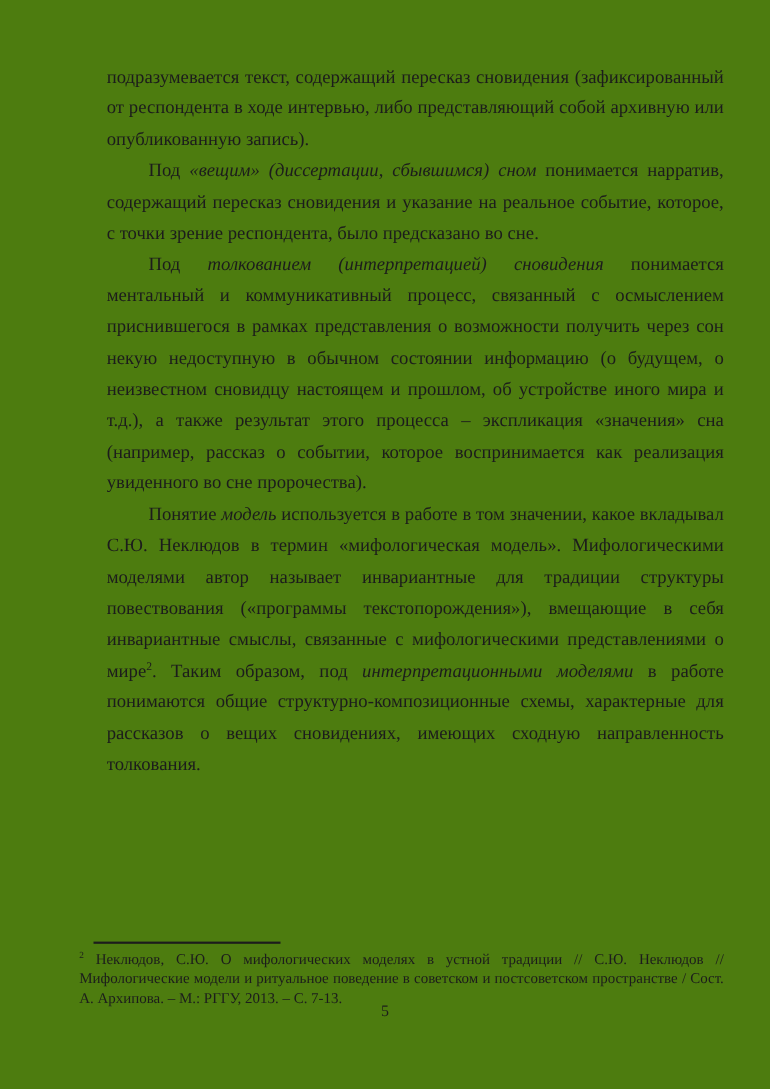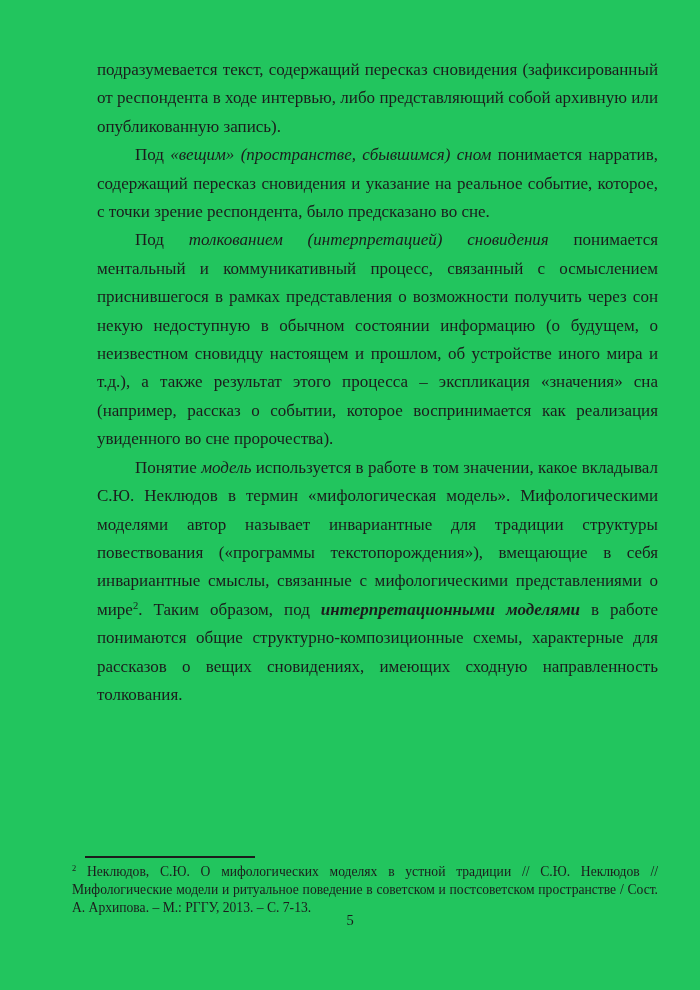--- a/index.html
+++ b/index.html
@@ -5,21 +5,21 @@
   html, body {
     margin: 0;
     padding: 0;
     background: #e9e9e9;
   }
   .page {
     position: relative;
     width: 700px;
     height: 990px;
     margin: 0 auto;
-    background: #22c55e;
+    background: #4d7c0f;
     font-family: "Liberation Serif", "DejaVu Serif", serif;
     color: #1c1c1c;
     overflow: hidden;
   }
   .body-text {
     position: absolute;
     left: 97px;
     top: 56px;
     width: 561px;
     font-size: 17px;
@@ -31,21 +31,21 @@
     padding: 0;
   }
   .para.indent {
     text-indent: 38px;
   }
   .it {
     font-style: italic;
   }
   .bi {
     font-style: italic;
-    font-weight: bold;
+    font-weight: normal;
   }
   .sup {
     font-size: 0.62em;
     vertical-align: baseline;
     position: relative;
     top: -0.55em;
     line-height: 0;
   }
   .footnote-rule {
     position: absolute;
@@ -72,20 +72,20 @@
     text-align: center;
     font-size: 14.5px;
   }
 </style>
 </head>
 <body>
 
 <div class="page">
   <div class="body-text">
       <p class="para"><span>подразумевается текст, содержащий пересказ сновидения (зафиксированный от респондента в ходе интервью, либо представляющий собой архивную или опубликованную запись).</span></p>
-      <p class="para indent"><span>Под </span><span class="it">«вещим» (пространстве, сбывшимся) сном</span><span> понимается нарратив, содержащий пересказ сновидения и указание на реальное событие, которое, с точки зрение респондента, было предсказано во сне.</span></p>
+      <p class="para indent"><span>Под </span><span class="it">«вещим» (диссертации, сбывшимся) сном</span><span> понимается нарратив, содержащий пересказ сновидения и указание на реальное событие, которое, с точки зрение респондента, было предсказано во сне.</span></p>
       <p class="para indent"><span>Под </span><span class="it">толкованием (интерпретацией) сновидения</span><span> понимается ментальный и коммуникативный процесс, связанный с осмыслением приснившегося в рамках представления о возможности получить через сон некую недоступную в обычном состоянии информацию (о будущем, о неизвестном сновидцу настоящем и прошлом, об устройстве иного мира и т.д.), а также результат этого процесса – экспликация «значения» сна (например, рассказ о событии, которое воспринимается как реализация увиденного во сне пророчества).</span></p>
       <p class="para indent"><span>Понятие </span><span class="it">модель</span><span> используется в работе в том значении, какое вкладывал С.Ю. Неклюдов в термин «мифологическая модель». Мифологическими моделями автор называет инвариантные для традиции структуры повествования («программы текстопорождения»), вмещающие в себя инвариантные смыслы, связанные с мифологическими представлениями о мире</span><span class="sup">2</span><span>. Таким образом, под </span><span class="bi">интерпретационными моделями</span><span> в работе понимаются общие структурно-композиционные схемы, характерные для рассказов о вещих сновидениях, имеющих сходную направленность толкования.</span></p>
     </div>
   <div class="footnote-rule"></div>
   <div class="footnote"><span class="sup">2</span><span> Неклюдов, С.Ю. О мифологических моделях в устной традиции // С.Ю. Неклюдов // Мифологические модели и ритуальное поведение в советском и постсоветском пространстве / Сост. А. Архипова. – М.: РГГУ, 2013. – С. 7-13.</span></div>
   <div class="page-number">5</div>
 </div>
 
 </body></html>

